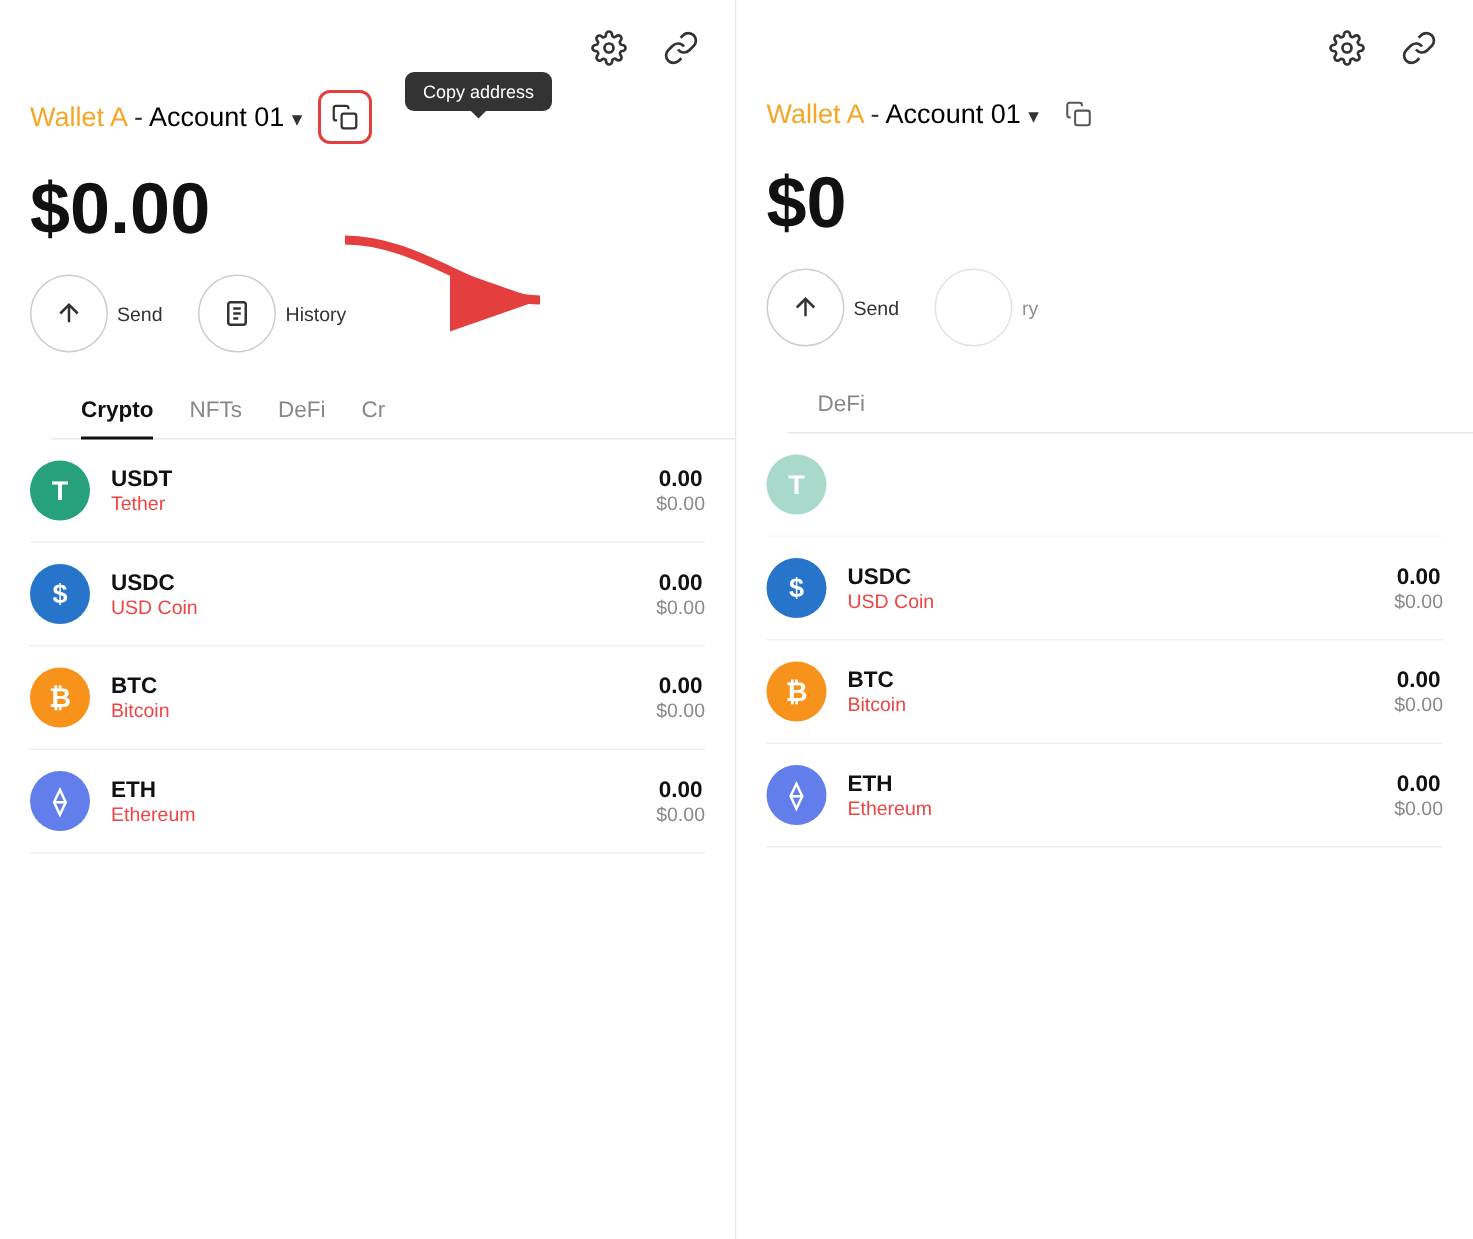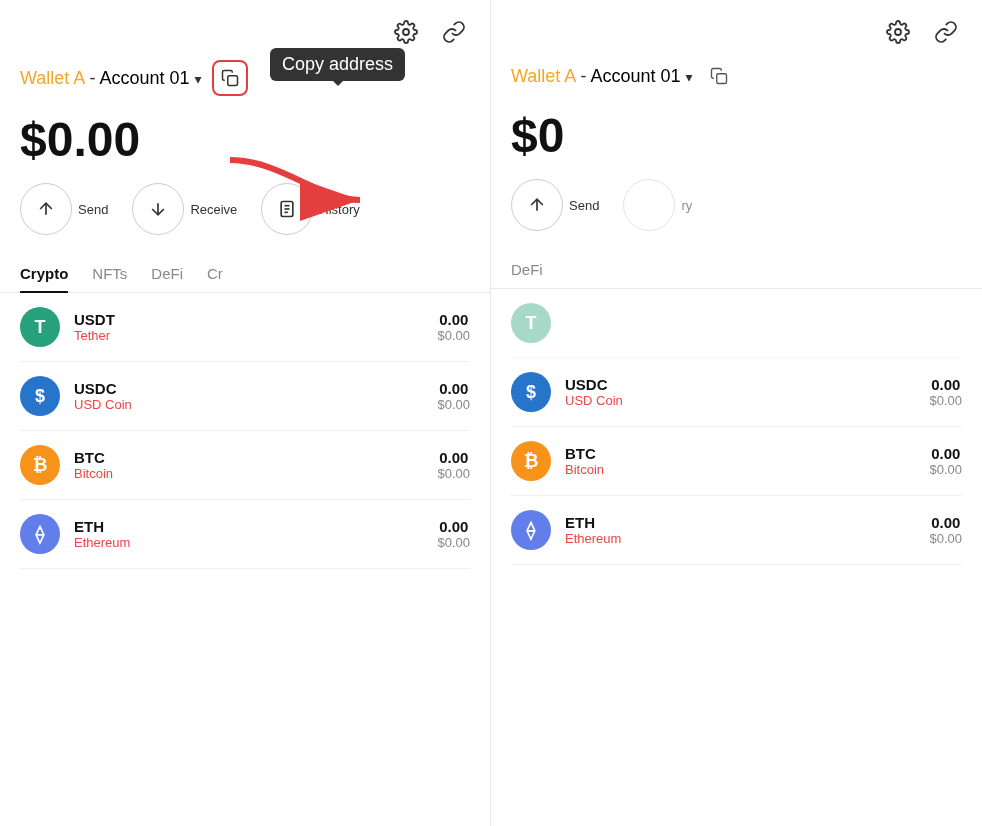--- a/index.html
+++ b/index.html
@@ -99,21 +99,21 @@
       color: #666;
     }
 
     
     .tooltip {
       position: absolute;
       top: -8px;
       left: 270px;
       background: #333;
       color: #fff;
-      font-size: 18px;
+      font-size: 12px;
       padding: 6px 12px;
       border-radius: 6px;
       white-space: nowrap;
       z-index: 100;
     }
 
     .tooltip::after {
       content: '';
       position: absolute;
       bottom: -5px;
@@ -162,20 +162,21 @@
       font-size: 13px;
       color: #333;
     }
 
     
     .tabs {
       display: flex;
       border-bottom: 1px solid #e8e8e8;
       padding: 0 20px;
       gap: 24px;
+      margin-left: 34px;
     }
 
     .tab {
       padding: 10px 0;
       font-size: 15px;
       color: #888;
       cursor: pointer;
       position: relative;
     }
 
@@ -323,29 +324,20 @@
 
   <div class="action-row">
     <div class="action-btn">
       <div class="action-circle">
         <svg width="20" height="20" viewBox="0 0 24 24" fill="none" stroke="#333" stroke-width="2">
           <line x1="12" y1="19" x2="12" y2="5"></line>
           <polyline points="5 12 12 5 19 12"></polyline>
         </svg>
       </div>
       <span class="action-label">Send</span>
-    </div>
-    <div class="action-btn">
-      <div class="action-circle">
-        <svg width="20" height="20" viewBox="0 0 24 24" fill="none" stroke="#333" stroke-width="2">
-          <line x1="12" y1="5" x2="12" y2="19"></line>
-          <polyline points="19 12 12 19 5 12"></polyline>
-        </svg>
-      </div>
-      <span class="action-label">Receive</span>
     </div>
     <div class="action-btn">
       <div class="action-circle">
         <svg width="20" height="20" viewBox="0 0 24 24" fill="none" stroke="#333" stroke-width="2">
           <rect x="5" y="3" width="14" height="18" rx="2"></rect>
           <line x1="9" y1="8" x2="15" y2="8"></line>
           <line x1="9" y1="12" x2="15" y2="12"></line>
           <line x1="9" y1="16" x2="13" y2="16"></line>
         </svg>
       </div>

